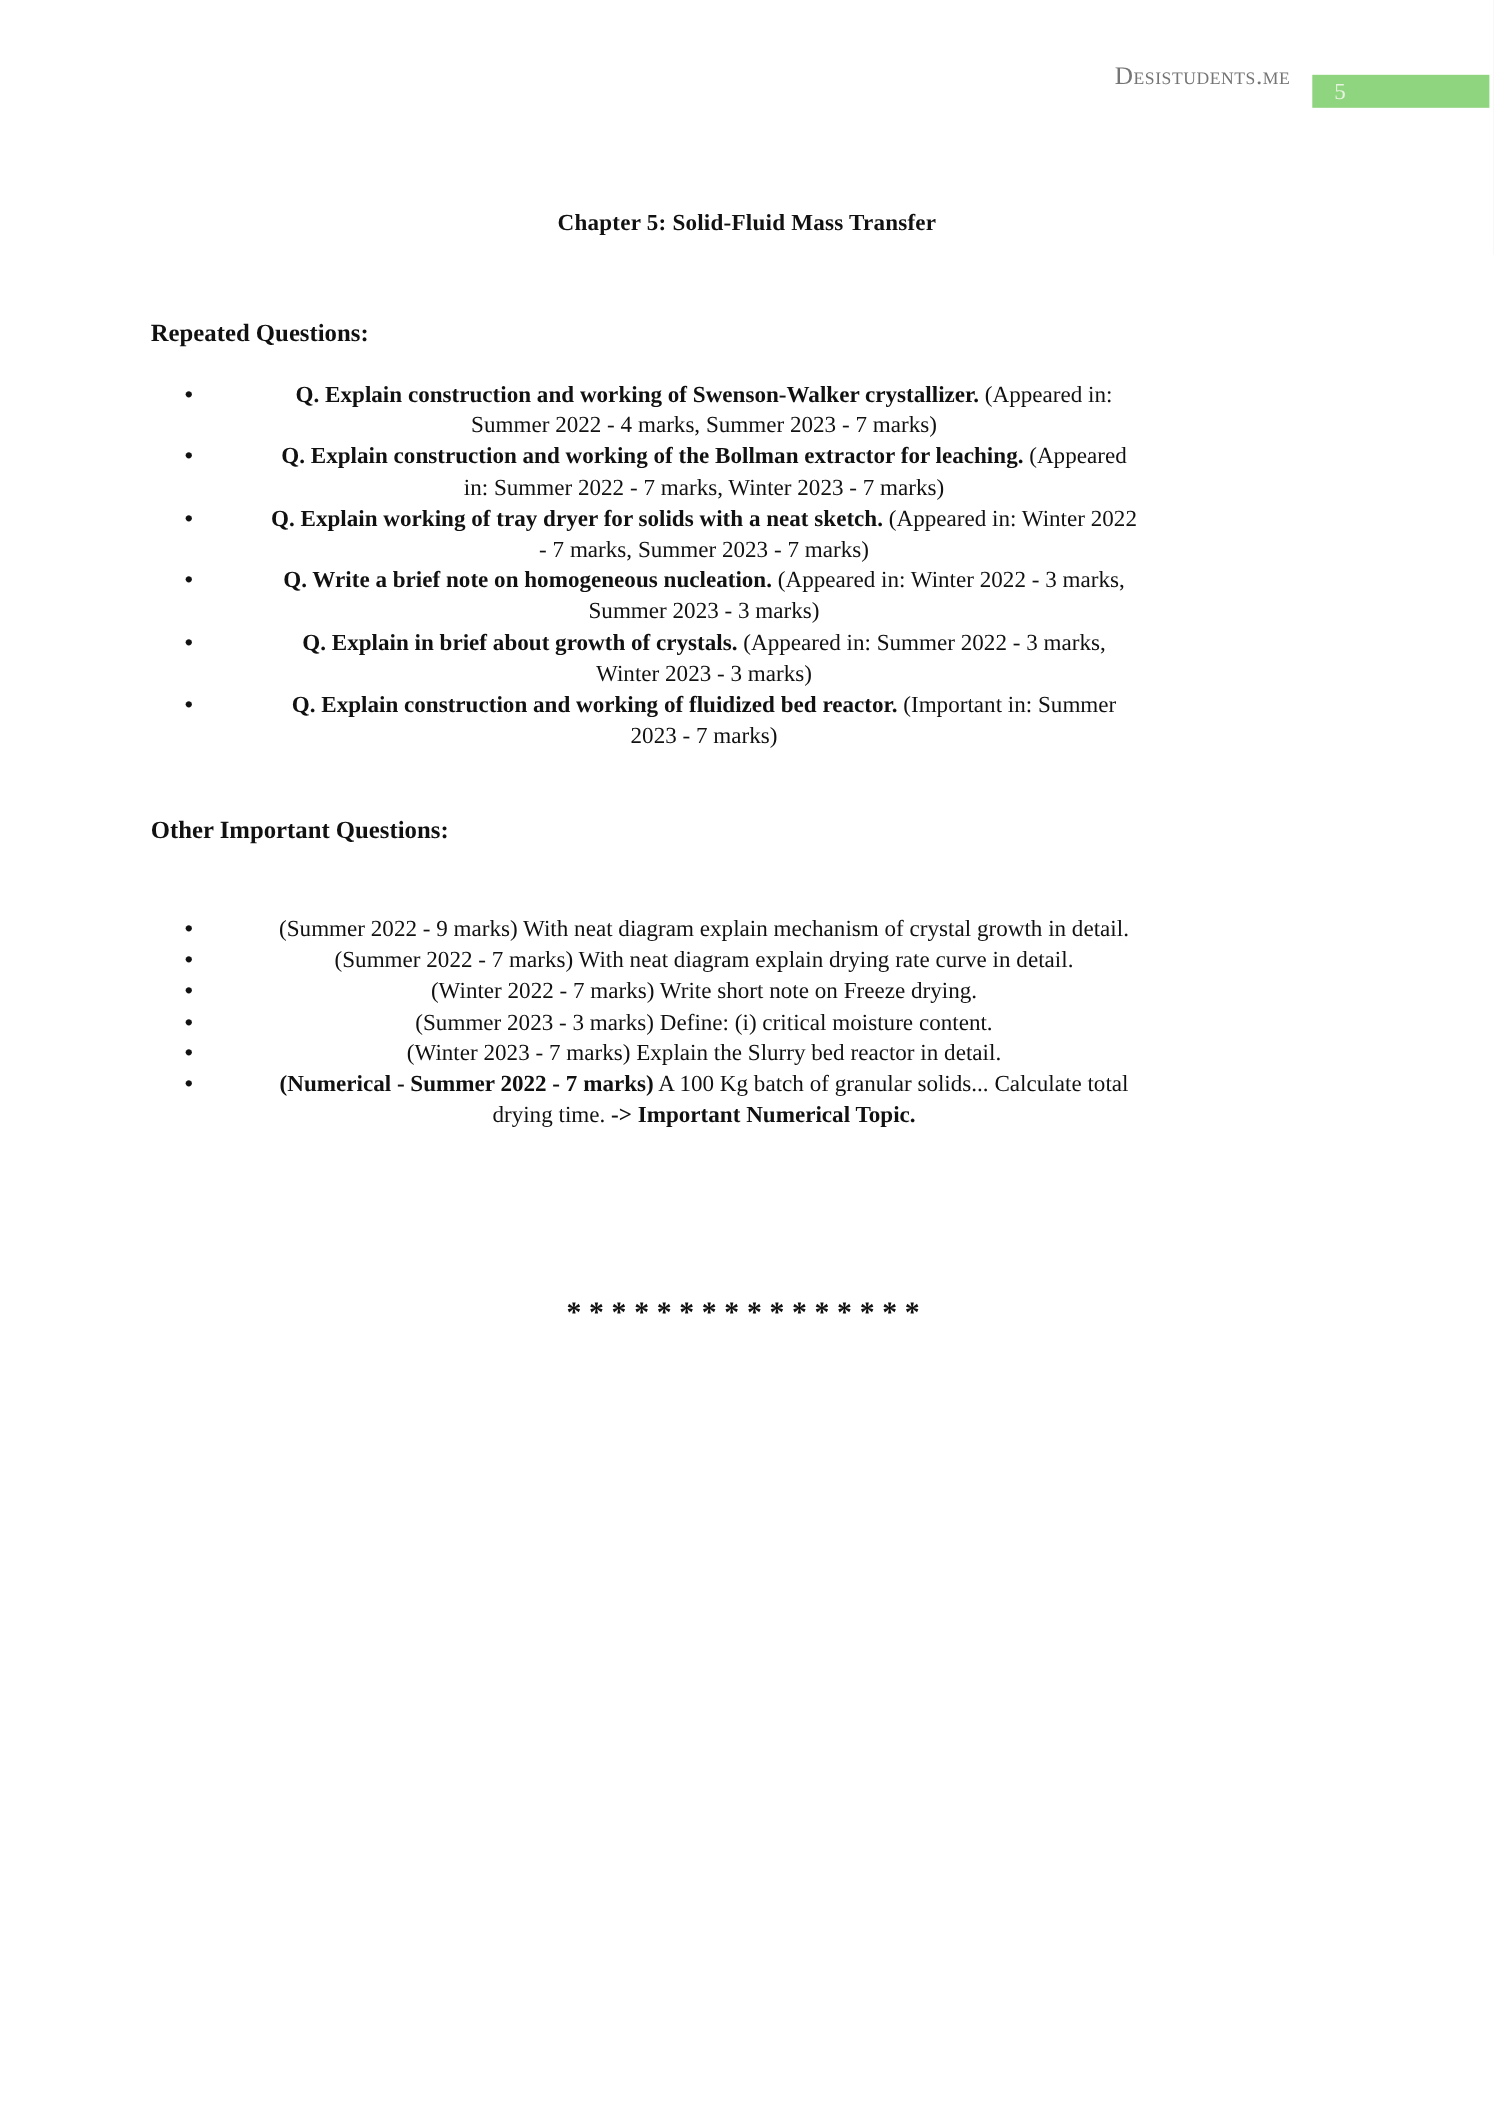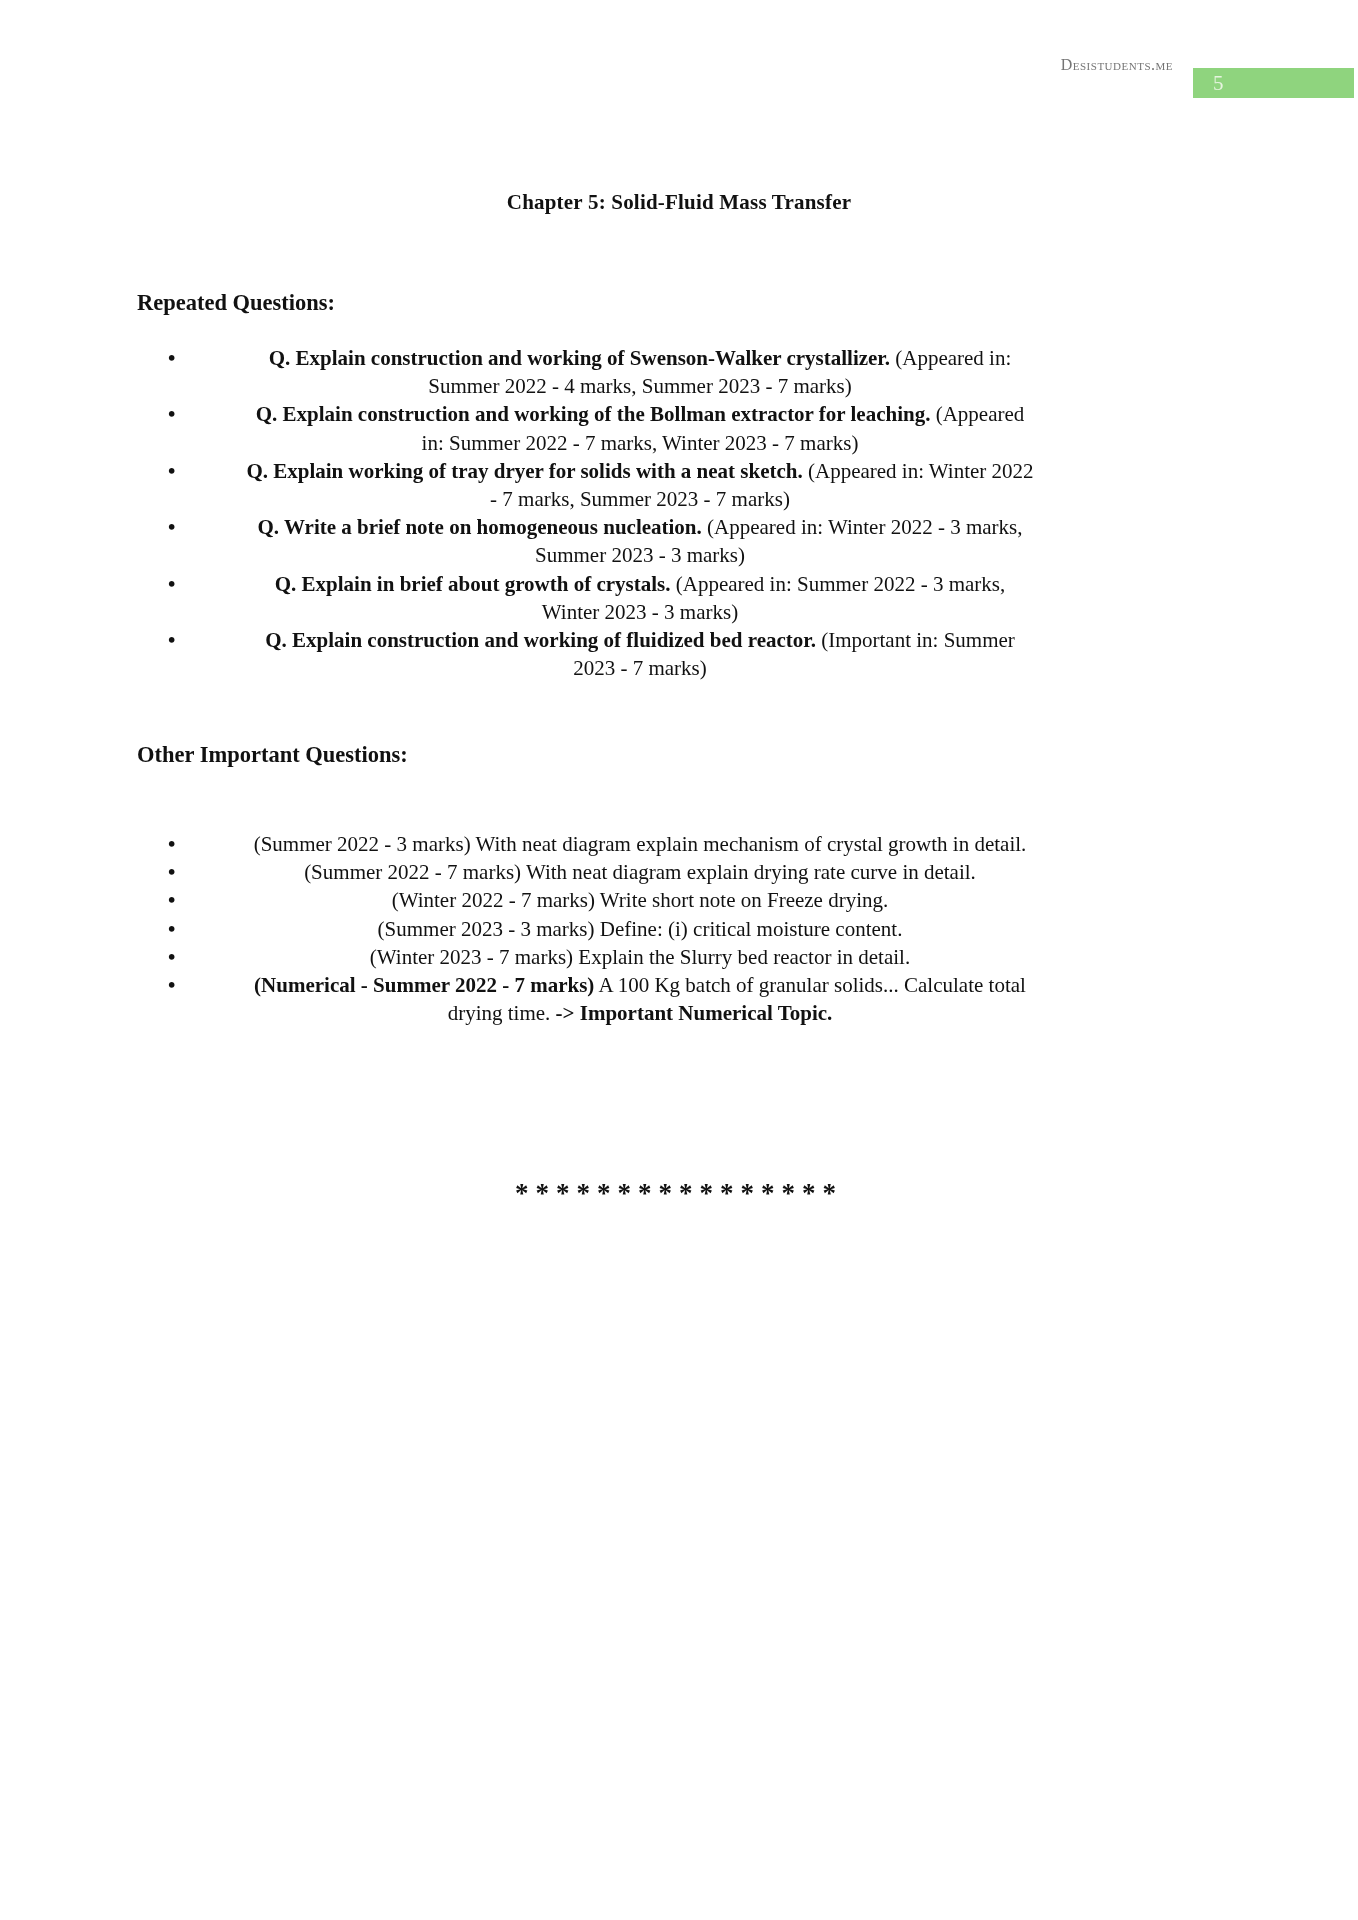--- a/index.html
+++ b/index.html
@@ -9,21 +9,21 @@
     margin:0 auto;
     background:#ffffff;
     font-family:"Liberation Serif","DejaVu Serif",serif;
     color:#111;
     overflow:hidden;
   }
   
   .site-name{
     position:absolute;top:56px;right:185px;
     font-variant:small-caps;
-    font-size:16px;
+    font-size:23px;
     letter-spacing:0.5px;
     color:#757575;
   }
   .page-badge{
     position:absolute;top:68px;left:1193px;
     width:161px;height:30px;
     line-height:30px;
   }
   .page-badge .num{
     display:block;
@@ -100,21 +100,21 @@
       <li><span class="b">Q. Explain construction and working of the Bollman extractor for leaching.</span><span> (Appeared</span><br><span>in: Summer 2022 - 7 marks, Winter 2023 - 7 marks)</span></li>
       <li><span class="b">Q. Explain working of tray dryer for solids with a neat sketch.</span><span> (Appeared in: Winter 2022</span><br><span>- 7 marks, Summer 2023 - 7 marks)</span></li>
       <li><span class="b">Q. Write a brief note on homogeneous nucleation.</span><span> (Appeared in: Winter 2022 - 3 marks,</span><br><span>Summer 2023 - 3 marks)</span></li>
       <li><span class="b">Q. Explain in brief about growth of crystals.</span><span> (Appeared in: Summer 2022 - 3 marks,</span><br><span>Winter 2023 - 3 marks)</span></li>
       <li><span class="b">Q. Explain construction and working of fluidized bed reactor.</span><span> (Important in: Summer</span><br><span>2023 - 7 marks)</span></li>
     </ul>
 
   <div class="section-heading heading-1">Other Important Questions:</div>
 
   <ul class="qlist list-1">
-      <li><span>(Summer 2022 - 3 marks) With neat diagram explain mechanism of crystal growth in detail.</span></li>
+      <li><span>(Summer 2022 - 9 marks) With neat diagram explain mechanism of crystal growth in detail.</span></li>
       <li><span>(Summer 2022 - 7 marks) With neat diagram explain drying rate curve in detail.</span></li>
       <li><span>(Winter 2022 - 7 marks) Write short note on Freeze drying.</span></li>
       <li><span>(Summer 2023 - 3 marks) Define: (i) critical moisture content.</span></li>
       <li><span>(Winter 2023 - 7 marks) Explain the Slurry bed reactor in detail.</span></li>
       <li><span class="b">(Numerical - Summer 2022 - 7 marks)</span><span> A 100 Kg batch of granular solids... Calculate total</span><br><span>drying time. </span><span class="b">-&gt; Important Numerical Topic.</span></li>
     </ul>
 
   <div class="separator">****************</div>
 
 </div>

